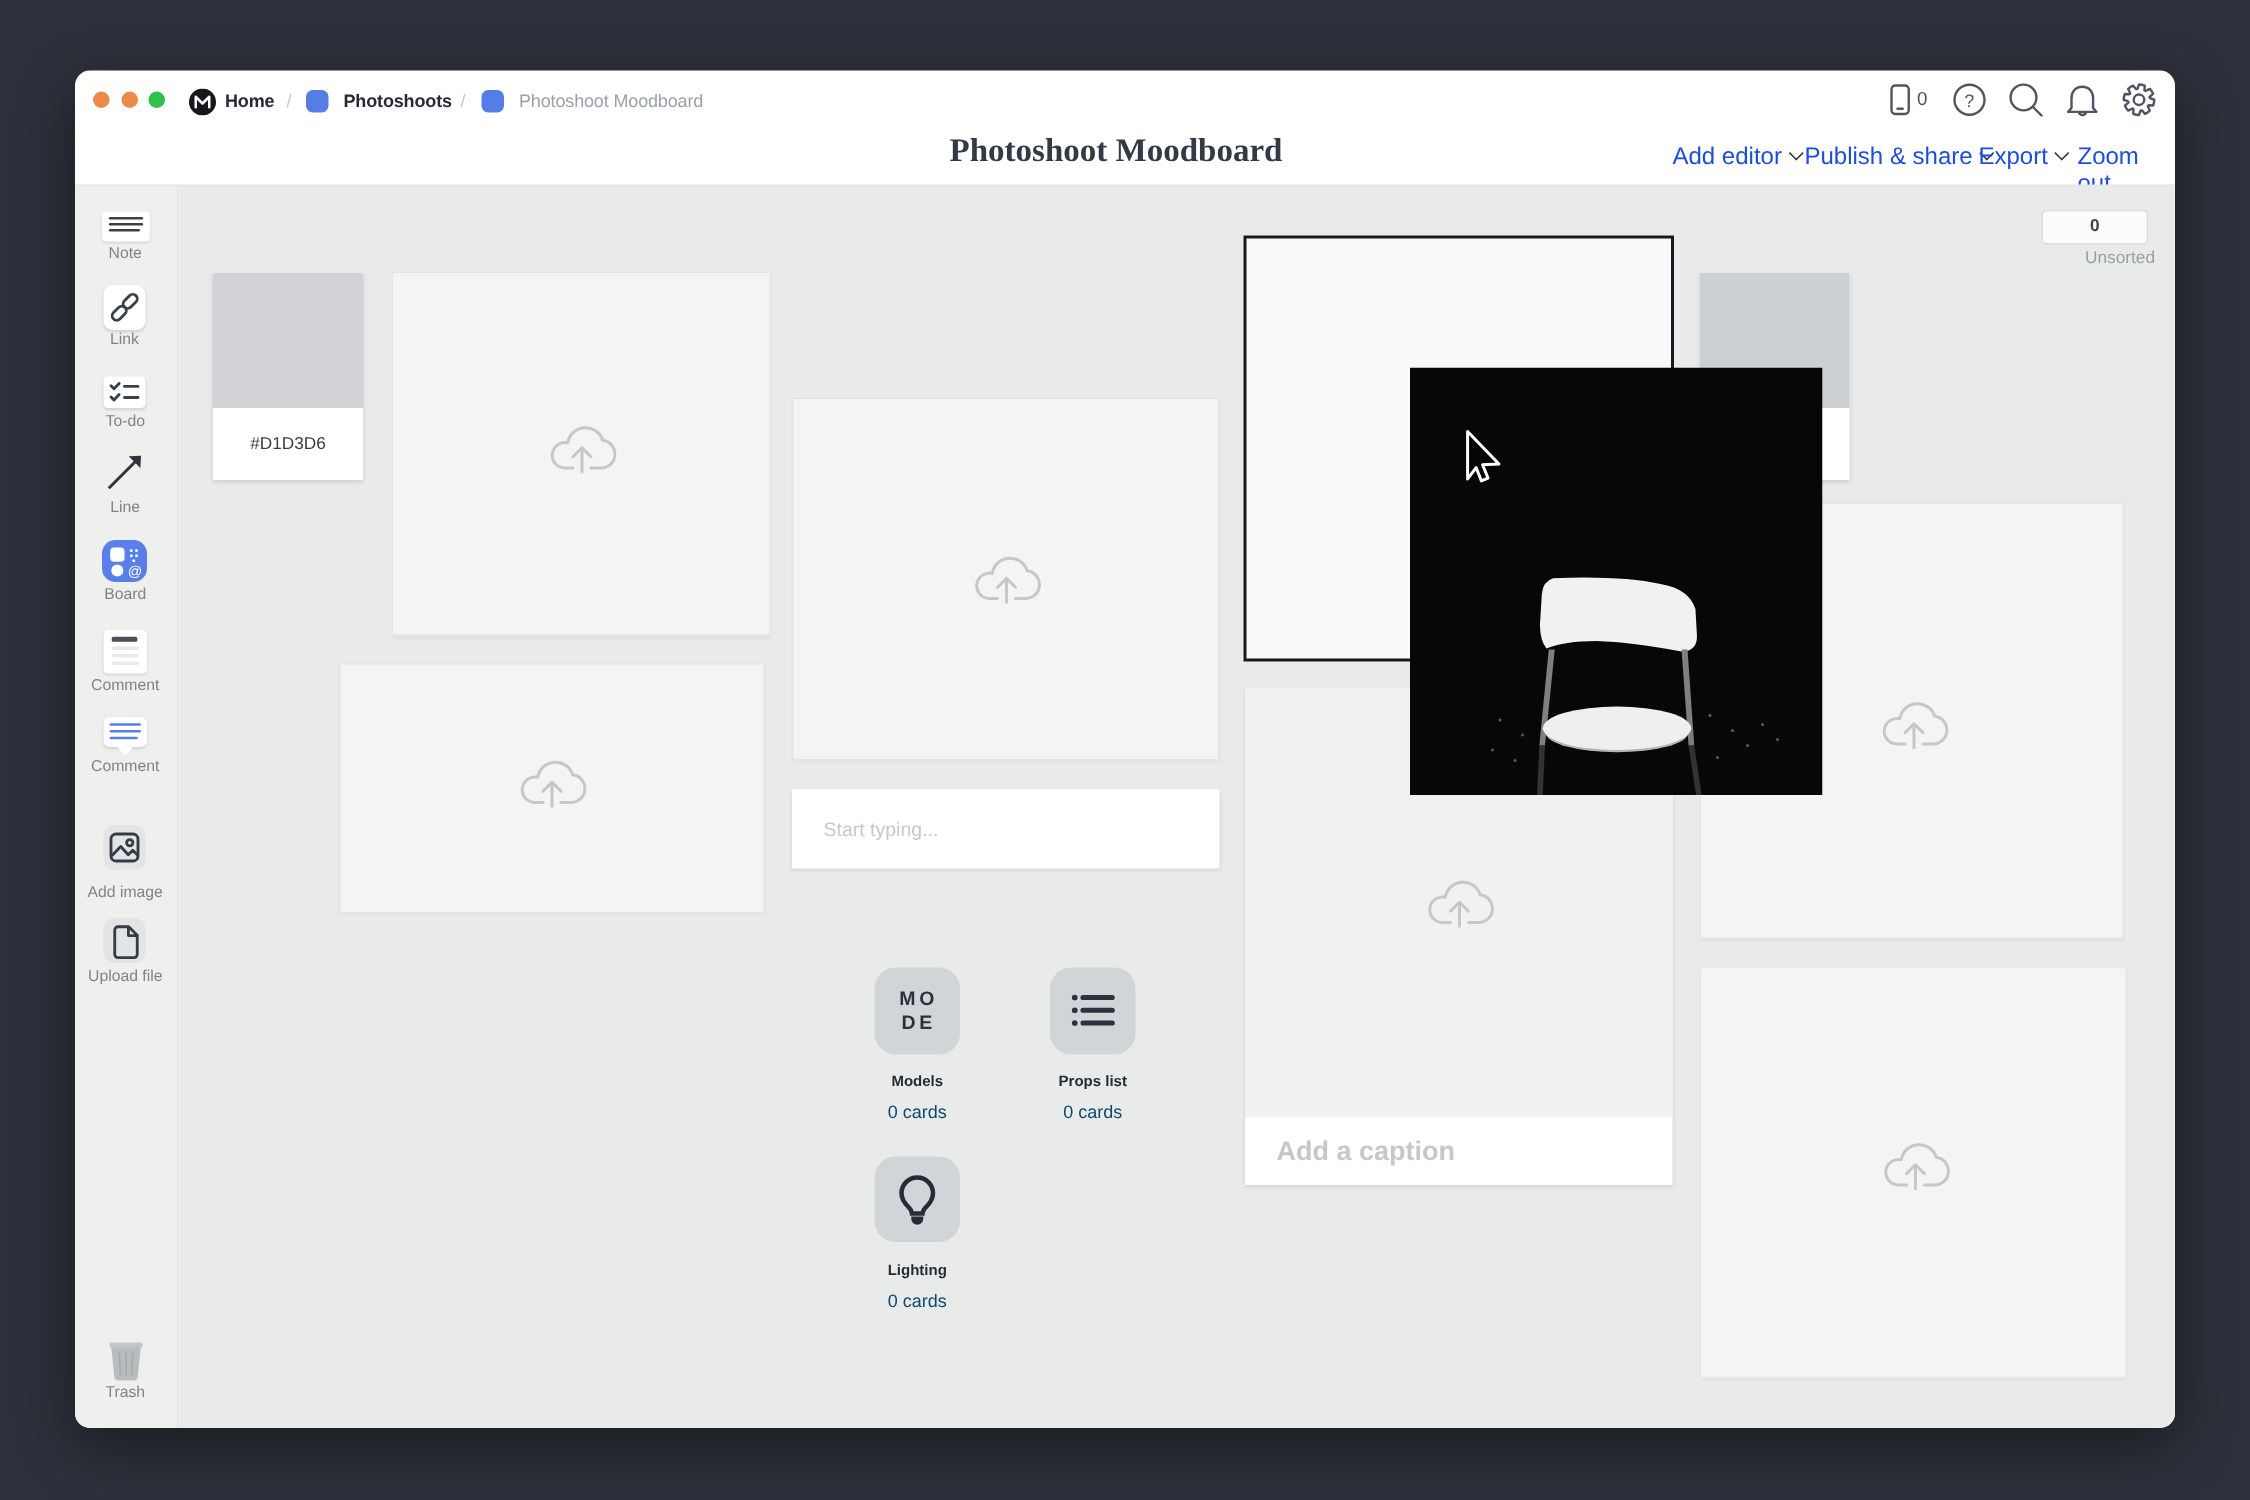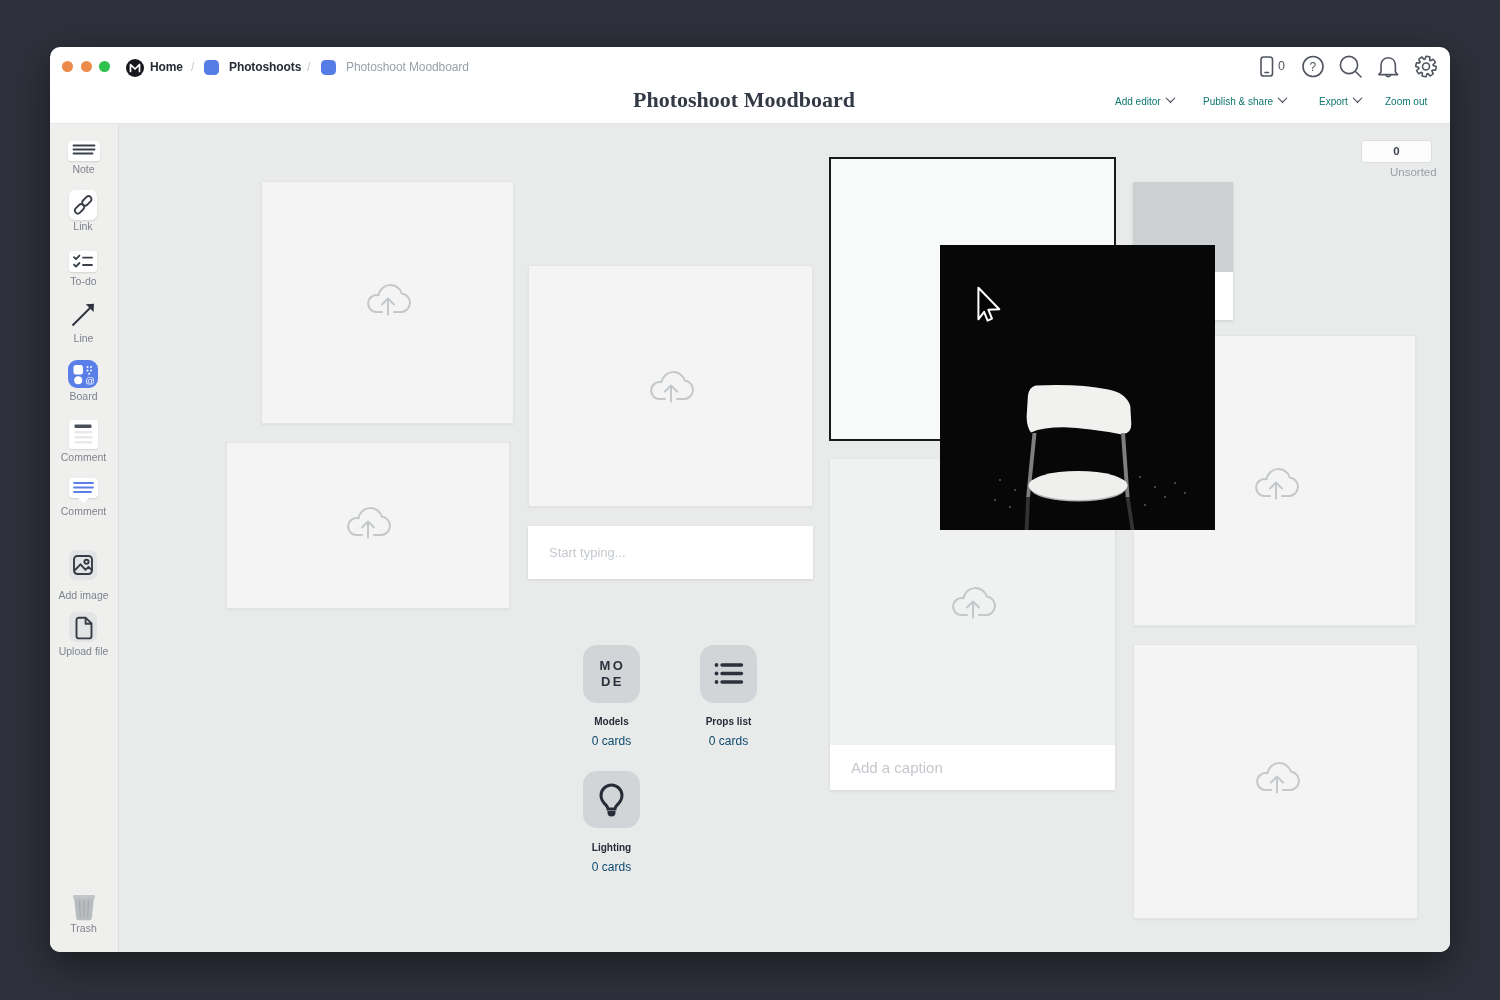--- a/index.html
+++ b/index.html
@@ -3,21 +3,21 @@
 <meta charset="utf-8">
 <style>
   html,body{margin:0;padding:0;width:1500px;height:1000px;overflow:hidden;}
   body{background:#2e313b;font-family:"Liberation Sans",sans-serif;position:relative;}
   .win{position:absolute;left:50px;top:47px;width:1400px;height:905px;background:#fff;border-radius:10px;overflow:hidden;box-shadow:0 12px 40px rgba(0,0,0,.45);}
   .abs{position:absolute;}
   
   .dot{position:absolute;width:11px;height:11px;border-radius:50%;top:13.5px;}
   .crumb{position:absolute;top:12.5px;font-size:12px;letter-spacing:-.1px;}
   .bsq{position:absolute;width:15px;height:14.5px;border-radius:4.5px;background:#567de6;top:13px;}
-  .menu{position:absolute;top:48.5px;font-size:10px;color:#0f766e;}
+  .menu{position:absolute;top:48.5px;font-size:16px;color:#1d4ed8;}
   .chev{display:inline-block;width:6px;height:6px;border-right:1.4px solid #2f3540;border-bottom:1.4px solid #2f3540;transform:rotate(45deg) translate(-1px,-1px);margin-left:6px;vertical-align:1.5px;}
   
   .side{position:absolute;left:0;top:77px;width:67.5px;height:828px;background:#efefee;border-right:1px solid #dfe0e0;}
   .tlabel{position:absolute;width:80px;text-align:center;font-size:10.5px;color:#7e838d;}
   .tool{position:absolute;background:#fff;border-radius:6px;box-shadow:0 1px 2px rgba(0,0,0,.12);}
   
   .canvas{position:absolute;left:68.5px;top:77px;width:1331.5px;height:828px;background:#e9eaea;}
   .gcard{position:absolute;background:#f3f4f3;border:1px solid #e3e4e4;box-shadow:0 1px 2px rgba(0,0,0,.05);box-sizing:border-box;}
   .cloud{position:absolute;width:46px;height:38px;}
   .tile{position:absolute;width:57px;height:58px;background:#d2d5d7;border-radius:14px;}
@@ -166,20 +166,24 @@
     <g stroke="#a7abae" stroke-width="1.2">
       <line x1="8.5" y1="8" x2="9.3" y2="24"></line>
         <line x1="13" y1="8" x2="13" y2="24"></line>
         <line x1="17.5" y1="8" x2="16.7" y2="24"></line>
     </g>
   </svg>
   <div class="tlabel" style="left:-6.5px;top:875px;">Trash</div>
 
   <div class="canvas"></div>
 
+  <div class="abs" style="left:92px;top:135px;width:100px;height:138px;background:#fff;box-shadow:0 1px 3px rgba(0,0,0,.12);">
+    <div style="position:absolute;left:0;top:0;width:100px;height:90px;background:#d1d3d6;"></div>
+    <div style="position:absolute;left:0;top:90px;width:100px;height:48px;line-height:48px;text-align:center;font-size:11.5px;color:#363c46;">#D1D3D6</div>
+  </div>
 
   <div class="gcard" style="left:211px;top:134px;width:253px;height:243px;"></div>
   <svg class="cloud" style="left:314.5px;top:234px;" viewBox="0 0 46 38">
       <use href="#cloudup"></use>
     </svg>
 
   <div class="gcard" style="left:176px;top:395px;width:284px;height:167px;"></div>
   <svg class="cloud" style="left:295px;top:457px;" viewBox="0 0 46 38">
       <use href="#cloudup"></use>
     </svg>
@@ -193,21 +197,21 @@
   <div class="abs" style="left:499px;top:479px;height:53px;line-height:53px;font-size:13px;color:#c5c9cf;">Start typing...</div>
 
   <div class="abs" style="left:779px;top:110px;width:287px;height:284px;background:#f8f9f9;border:2px solid #16191d;box-sizing:border-box;"></div>
 
   <div class="abs" style="left:1083px;top:135px;width:100px;height:138px;background:#fff;box-shadow:0 1px 3px rgba(0,0,0,.12);">
     <div style="position:absolute;left:0;top:0;width:100px;height:90px;background:#ccd0d2;"></div>
   </div>
 
   <div class="abs" style="left:780px;top:412px;width:285px;height:331px;background:#fff;box-shadow:0 1px 3px rgba(0,0,0,.1);">
     <div style="position:absolute;left:0;top:0;width:285px;height:286px;background:#f0f1f1;"></div>
-    <div style="position:absolute;left:21px;top:286px;height:38px;line-height:45px;font-size:15px;color:#c4c8cd;">Add a caption</div>
+    <div style="position:absolute;left:21px;top:286px;height:38px;line-height:45px;font-size:18px;color:#c4c8cd;font-weight:bold;">Add a caption</div>
   </div>
   <svg class="cloud" style="left:900px;top:536.5px;" viewBox="0 0 46 38">
       <use href="#cloudup"></use>
     </svg>
 
   <svg class="abs" style="left:890px;top:198px;z-index:30;" width="275" height="285" viewBox="0 0 275 285">
     <rect width="275" height="285" fill="#070708"></rect>
     <path d="M95.5 140.5 Q140 138.6 167 144.3 Q186 147.5 190.3 161 L191.3 179 Q191.6 188.5 182 189.5 Q148 183 124 182.3 Q103 182.3 91 187.4 Q86.9 182.5 86.6 172 L87.9 151 Q88.6 142.5 95.5 140.5 Z" fill="#f1f1f0"></path>
     <polygon points="92.5,188 96.5,188 90,252 86.2,252" fill="#7f7f82"></polygon>
     <polygon points="181,188 185,188 189.5,252 185.7,252" fill="#7f7f82"></polygon>

